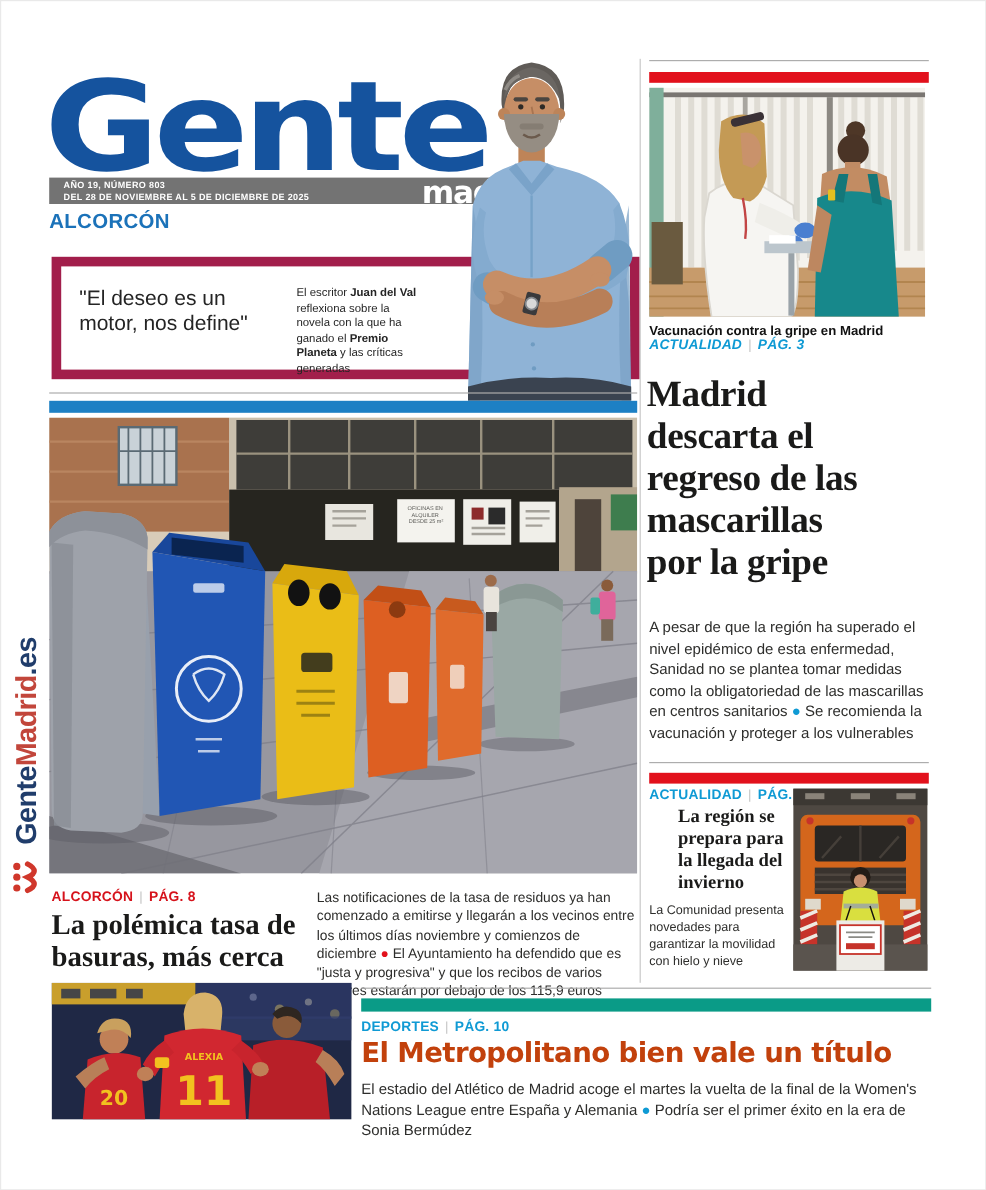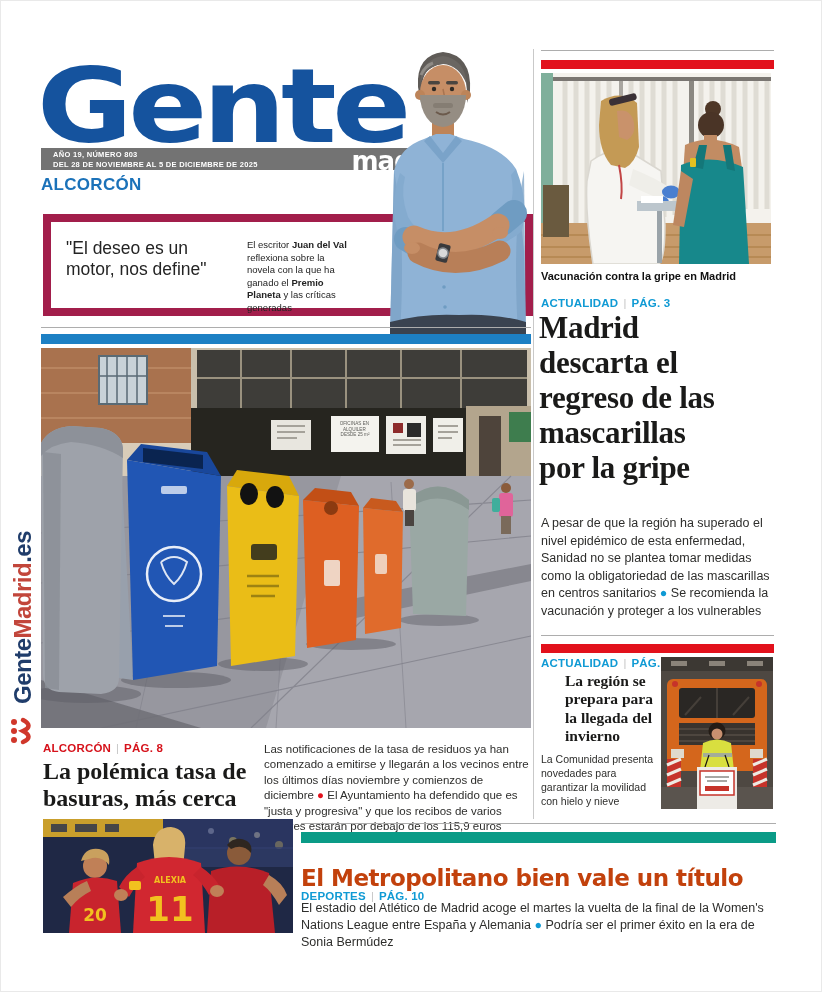--- a/index.html
+++ b/index.html
@@ -224,21 +224,21 @@
     <path d="M158,48 Q170,56 176,66 L166,76 Q158,62 150,56 Z" fill="#c8242d"></path>
     <rect x="86" y="62" width="12" height="9" rx="2" fill="#f2c11f"></rect>
     <ellipse cx="78" cy="76" rx="7" ry="6" fill="#c08057"></ellipse>
     <ellipse cx="174" cy="72" rx="7" ry="6" fill="#c08057"></ellipse>
     <text x="127" y="64" font-size="8" font-weight="bold" fill="#f2c11f" text-anchor="middle" font-family="DejaVu Sans,sans-serif">ALEXIA</text>
     <text x="127" y="102" font-size="34" font-weight="bold" fill="#f2c11f" text-anchor="middle" font-family="DejaVu Sans,sans-serif">11</text>
   </svg>
 
   <div class="abs hairline" style="left:300px;top:822px;width:475px;"></div>
   <div class="abs" style="left:300px;top:831px;width:475px;height:11px;background:#0a9b87;"></div>
-  <div class="abs kicker blue" style="left:300px;top:889px;">
+  <div class="abs kicker blue" style="left:300px;top:849px;">
     <span>DEPORTES</span><span class="sep">|</span><span>PÁG. 10</span>
   </div>
   <div class="abs sports-head" style="left:300px;top:864px;width:480px;">El Metropolitano bien vale un título</div>
   <div class="abs body-txt" style="left:300px;top:899px;width:478px;font-size:12.5px;line-height:1.36;">
     <span>El estadio del Atlético de Madrid acoge el martes la vuelta de la final de la Women's Nations League entre España y Alemania </span><span class="bullet-blue">●</span><span> Podría ser el primer éxito en la era de Sonia Bermúdez</span>
   </div>
 
   <div class="abs" style="left:532px;top:48px;width:1px;height:770px;background:#c9c9c9;"></div>
 
   <div class="abs hairline" style="left:540px;top:49px;width:233px;"></div>
@@ -272,21 +272,21 @@
     <rect x="163" y="62" width="13" height="12" fill="#c08b64"></rect>
     <path d="M144,72 Q170,60 198,74 L202,102 L142,102 Z" fill="#c28c63"></path>
     <path d="M140,92 Q170,80 202,94 L208,191 L138,191 Z" fill="#17888b"></path>
     <path d="M152,94 L158,72 L166,72 L162,96 Z M186,96 L182,72 L190,72 L194,98 Z" fill="#147779"></path>
     <path d="M140,98 L132,152 L143,154 L152,106 Z" fill="#bd8760"></path>
     <rect x="149" y="85" width="6" height="9" rx="1" fill="#e3c020"></rect>
   </svg>
 
   <div class="abs caption" style="left:540px;top:269px;">Vacunación contra la gripe en Madrid</div>
 
-  <div class="abs kicker blue" style="left:540px;top:296px;">
+  <div class="abs kicker blue" style="left:540px;top:281px;font-style:italic;">
     <span>ACTUALIDAD</span><span class="sep">|</span><span>PÁG. 3</span>
   </div>
   <div class="abs serif-head pre" style="left:538px;top:309px;width:235px;font-size:31px;line-height:1.13;letter-spacing:-.3px;">Madrid
 descarta el
 regreso de las
 mascarillas
 por la gripe</div>
   <div class="abs body-txt" style="left:540px;top:514px;width:233px;font-size:12.5px;line-height:1.4;">
     <span>A pesar de que la región ha superado el nivel epidémico de esta enfermedad, Sanidad no se plantea tomar medidas como la obligatoriedad de las mascarillas en centros sanitarios </span><span class="bullet-blue">●</span><span> Se recomienda la vacunación y proteger a los vulnerables</span>
   </div>

